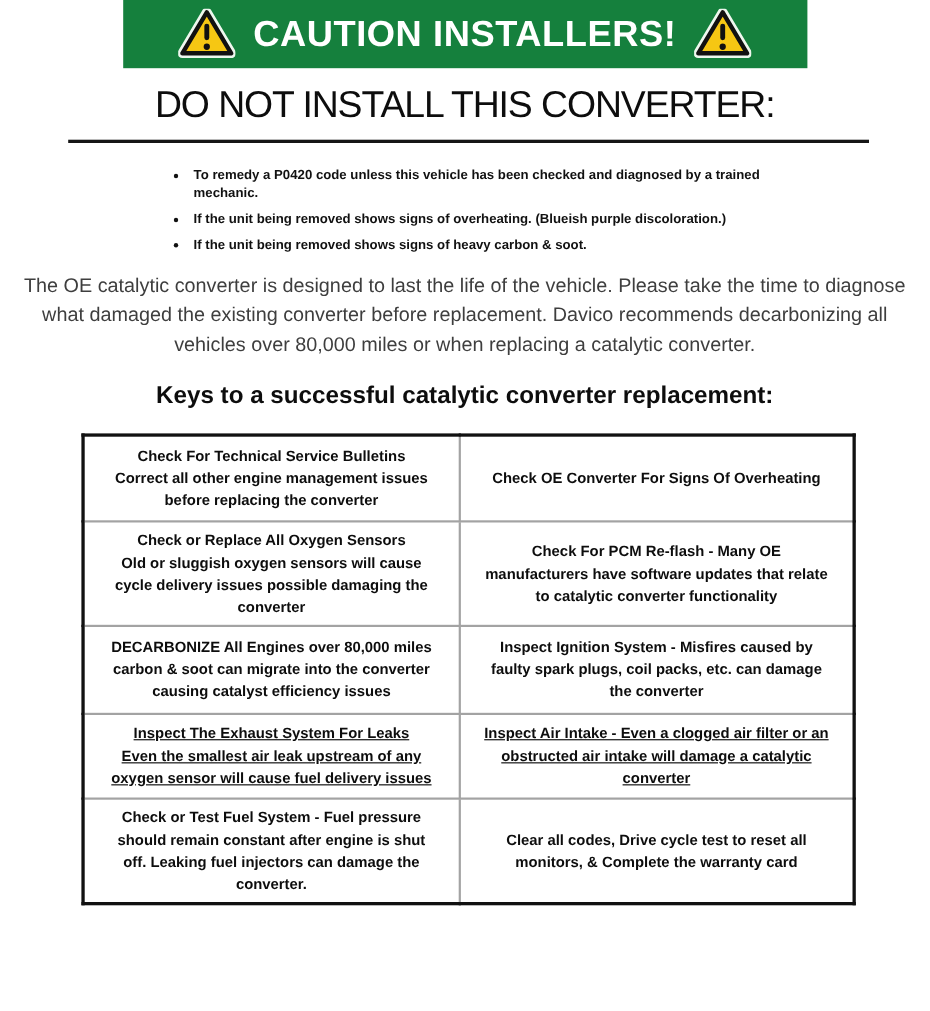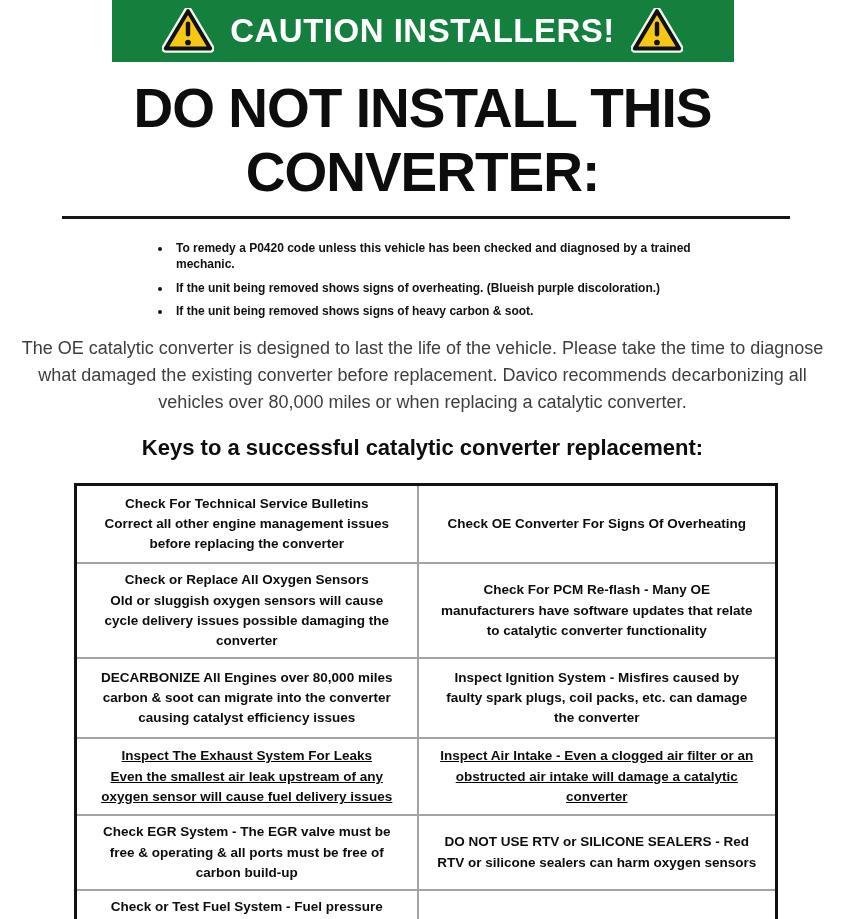--- a/index.html
+++ b/index.html
@@ -33,22 +33,22 @@
     font-weight: bold;
     letter-spacing: 0.5px;
     white-space: nowrap;
   }
   .warn-icon { width: 52px; height: 46px; display: block; }
 
   
   .main-heading {
     margin: 14px 0 0 0;
     text-align: center;
-    font-size: 55px;
-    font-weight: bold;
+    font-size: 34px;
+    font-weight: normal;
     letter-spacing: -1px;
     color: #0d0d0d;
   }
 
   .divider {
     border: none;
     border-top: 3px solid #161616;
     margin: 12px 55px 0 62px;
   }
 
@@ -179,28 +179,20 @@
           <td>
             <div>Inspect The Exhaust System For Leaks</div>
             <div>Even the smallest air leak upstream of any oxygen sensor will cause fuel delivery issues</div>
           </td>
           <td>
             <div>Inspect Air Intake - Even a clogged air filter or an obstructed air intake will damage a catalytic converter</div>
           </td>
         </tr>
         <tr>
           <td>
-            <div>Check EGR System - The EGR valve must be free &amp; operating &amp; all ports must be free of carbon build-up</div>
-          </td>
-          <td>
-            <div>DO NOT USE RTV or SILICONE SEALERS - Red RTV or silicone sealers can harm oxygen sensors</div>
-          </td>
-        </tr>
-        <tr>
-          <td>
             <div>Check or Test Fuel System - Fuel pressure should remain constant after engine is shut off.  Leaking fuel injectors can damage the converter.</div>
           </td>
           <td>
             <div>Clear all codes,  Drive cycle test to reset all monitors, &amp; Complete the warranty card</div>
           </td>
         </tr>
       </tbody>
   </table>
 
 </div>

